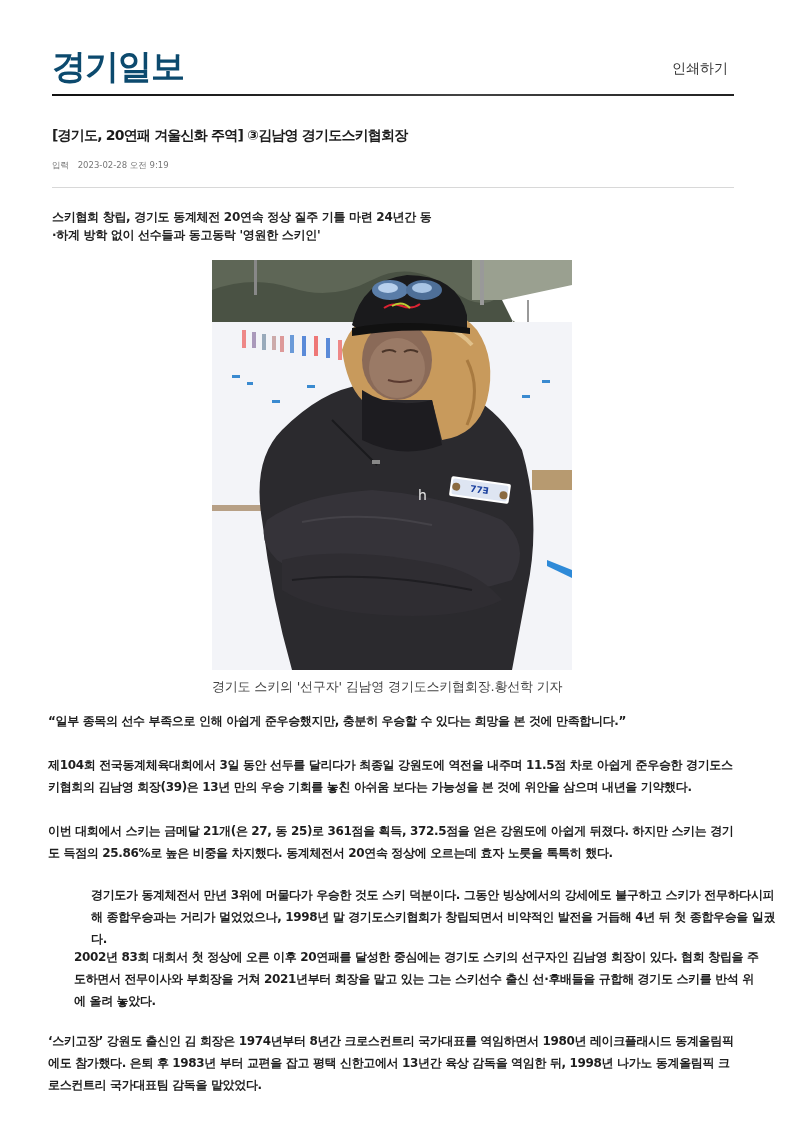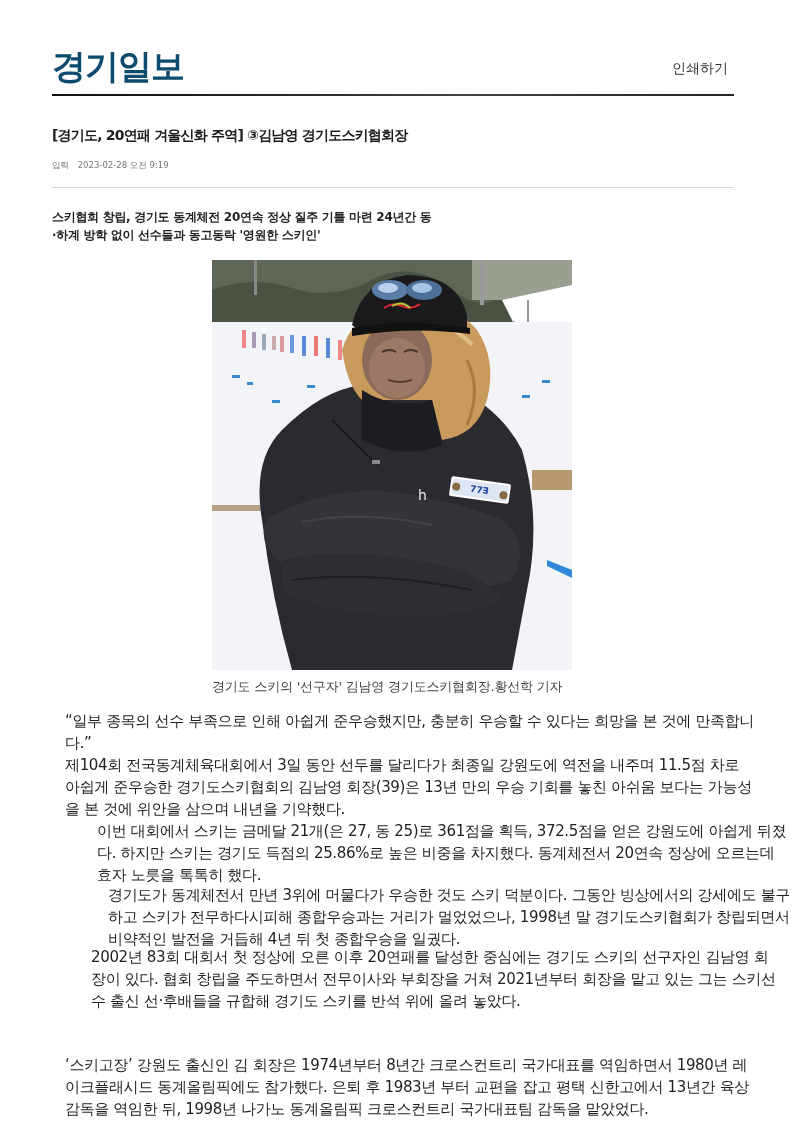--- a/index.html
+++ b/index.html
@@ -15,27 +15,27 @@
     .dateline { position: absolute; left: 52px; top: 160px; font-size: 8.5px; color: #777; white-space: nowrap; text-align: right; }
     .dateline span.label { margin-right: 6px; }
     .rule-sub { position: absolute; left: 52px; top: 187px; width: 682px; height: 1px; background: #d8d8d8; }
 
     .subhead { position: absolute; left: 52px; top: 208px; width: 380px; font-size: 12px; line-height: 18px; color: #222; letter-spacing: -0.3px; }
 
     .photo { position: absolute; left: 212px; top: 260px; width: 360px; height: 410px; overflow: hidden; background: #f2f3f7; }
     .photo svg { display: block; width: 100%; height: 100%; }
     .caption { position: absolute; left: 212px; top: 678px; font-size: 13px; color: #444; white-space: nowrap; letter-spacing: -0.2px; }
 
-    .body { position: absolute; left: 65px; width: 690px; font-size: 15px; line-height: 22px; color: #1e1e1e; letter-spacing: -0.35px; }
+    .body { position: absolute; left: 48px; width: 690px; font-size: 12px; line-height: 22px; color: #1e1e1e; letter-spacing: -0.35px; font-weight: bold; }
     .p1 { top: 710px; }
     .p2 { top: 754px; }
-    .p3 { top: 820px; margin-left: 32px; }
+    .p3 { top: 820px; }
     .p4 { top: 884px; margin-left: 43px; }
     .p5 { top: 946px; margin-left: 26px; }
-    .p6 { top: 1030px; margin-top: 24px; }
+    .p6 { top: 1030px; }
   </style>
 </head>
 <body>
 
 <header>
   <div class="masthead">
     <div class="logo">경기일보</div>
     <div class="print-link">인쇄하기</div>
   </div>
   <div class="rule-top"></div>

